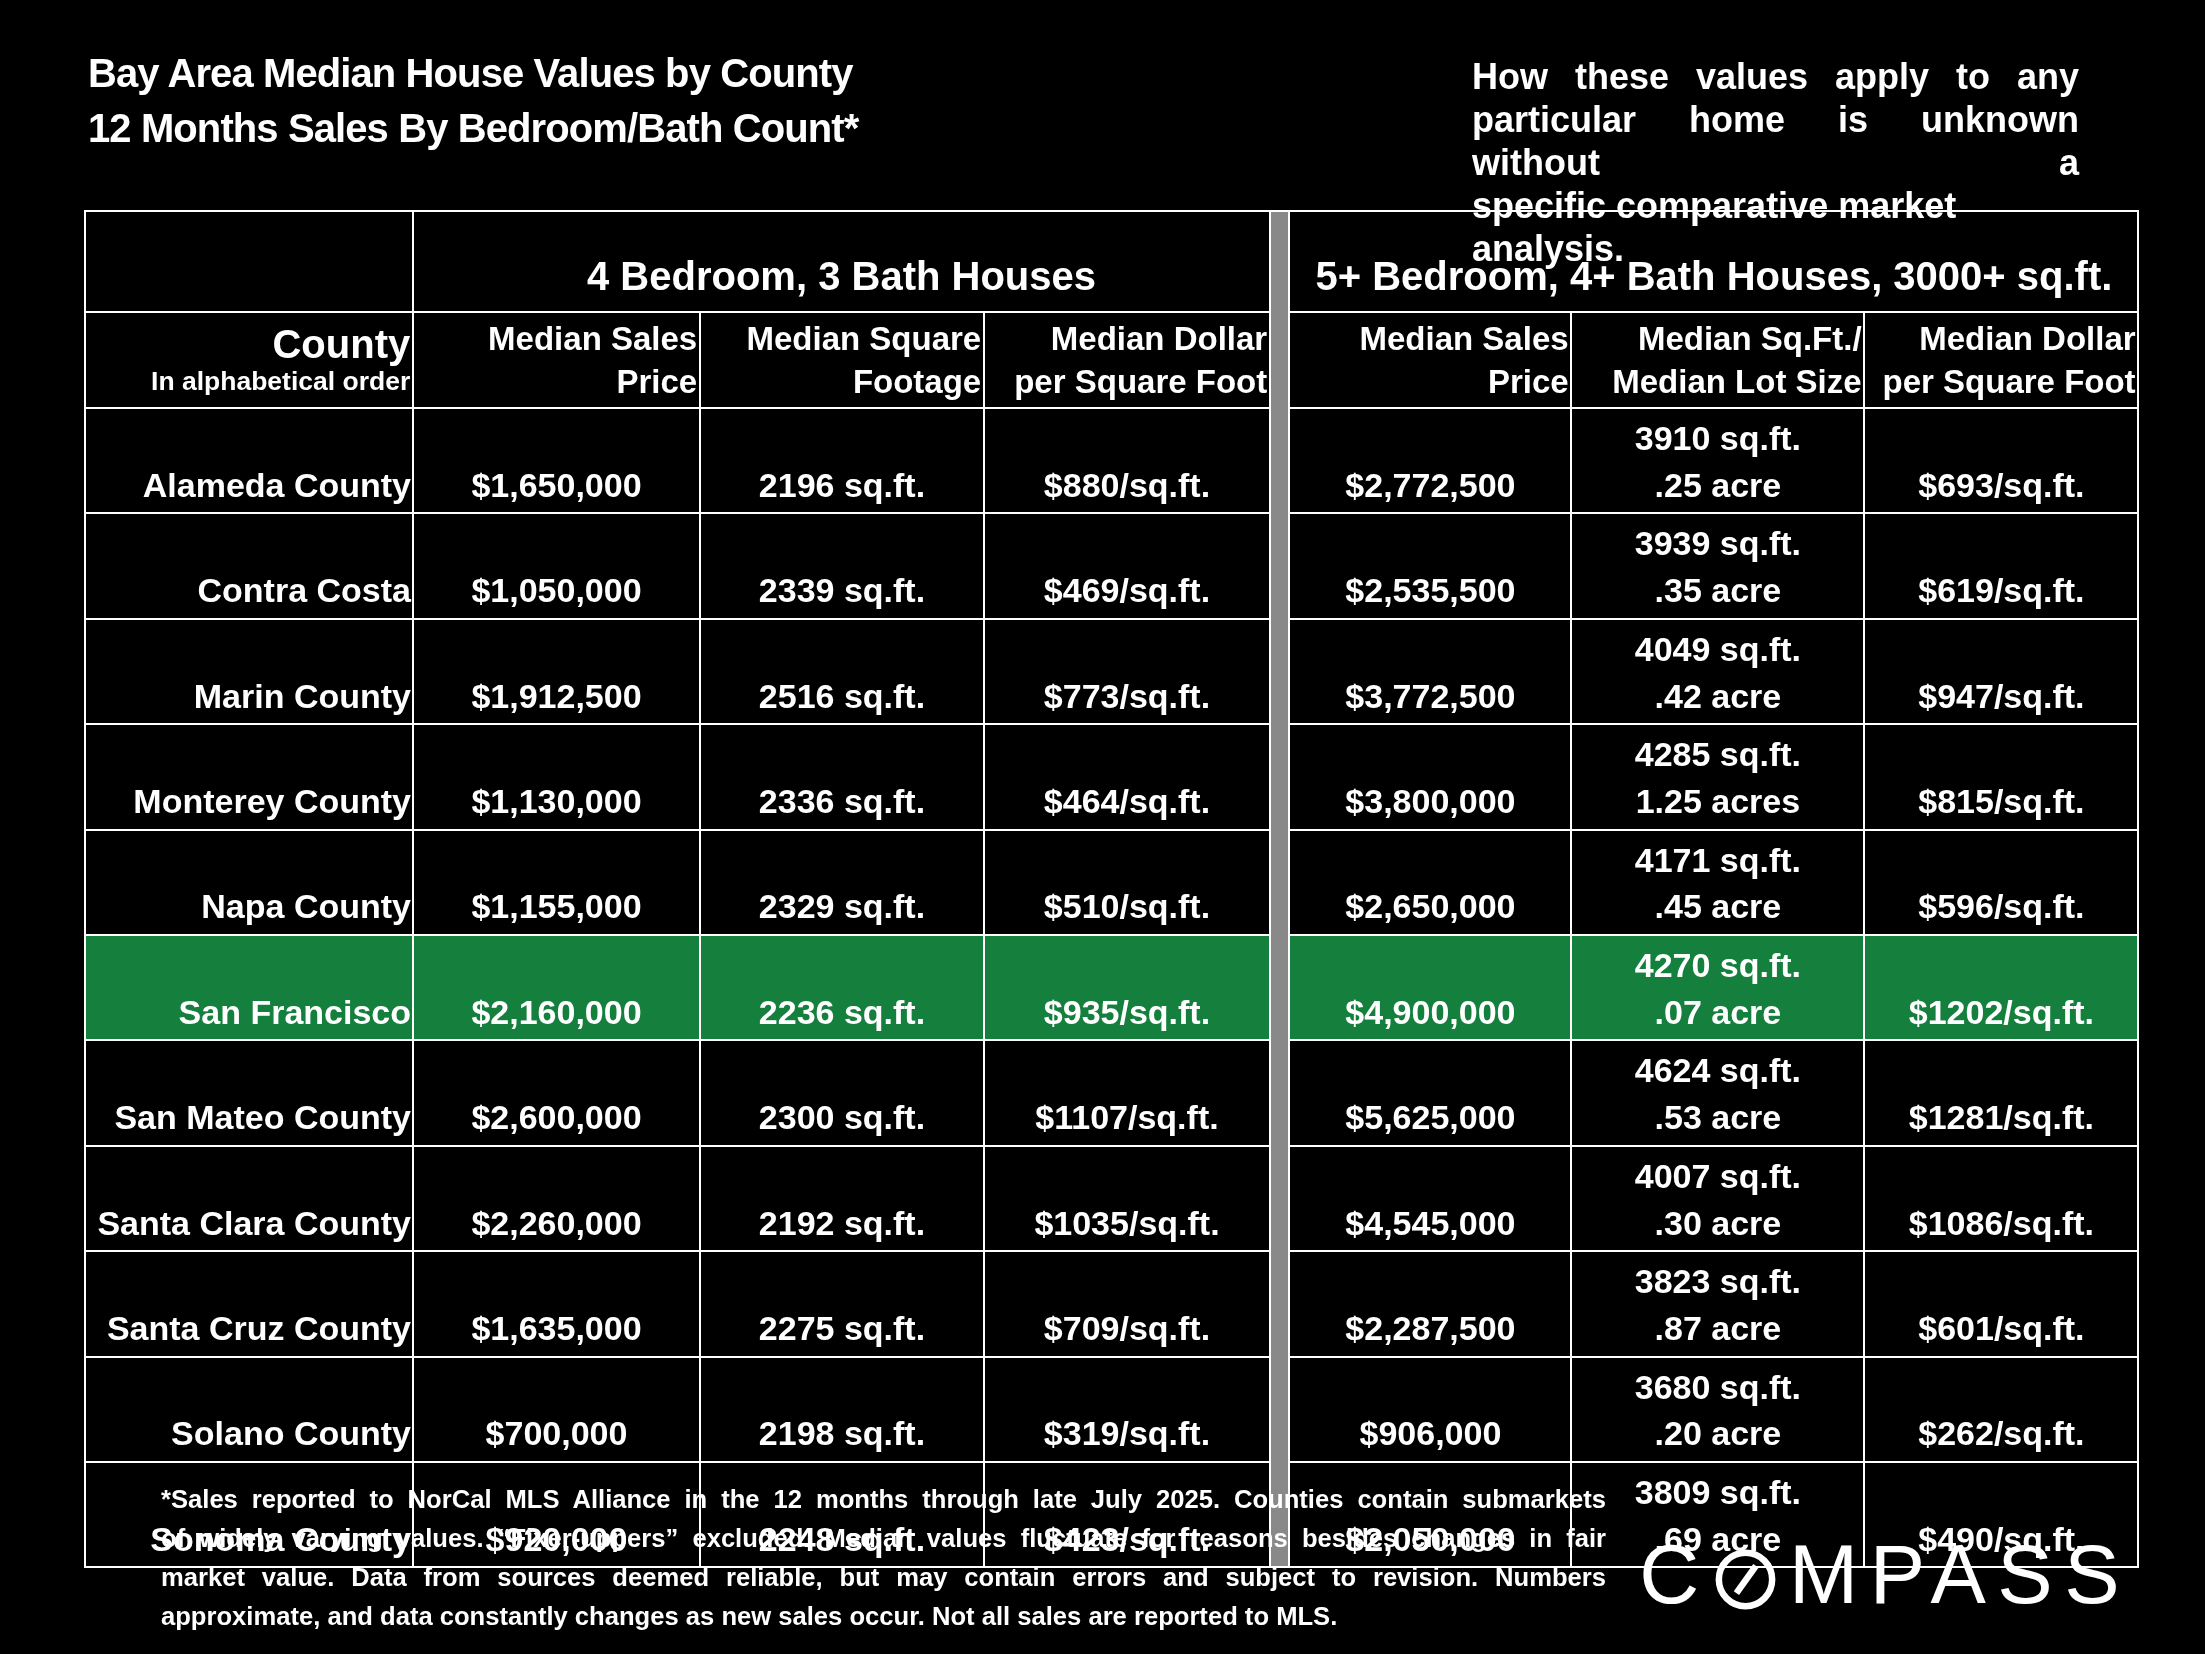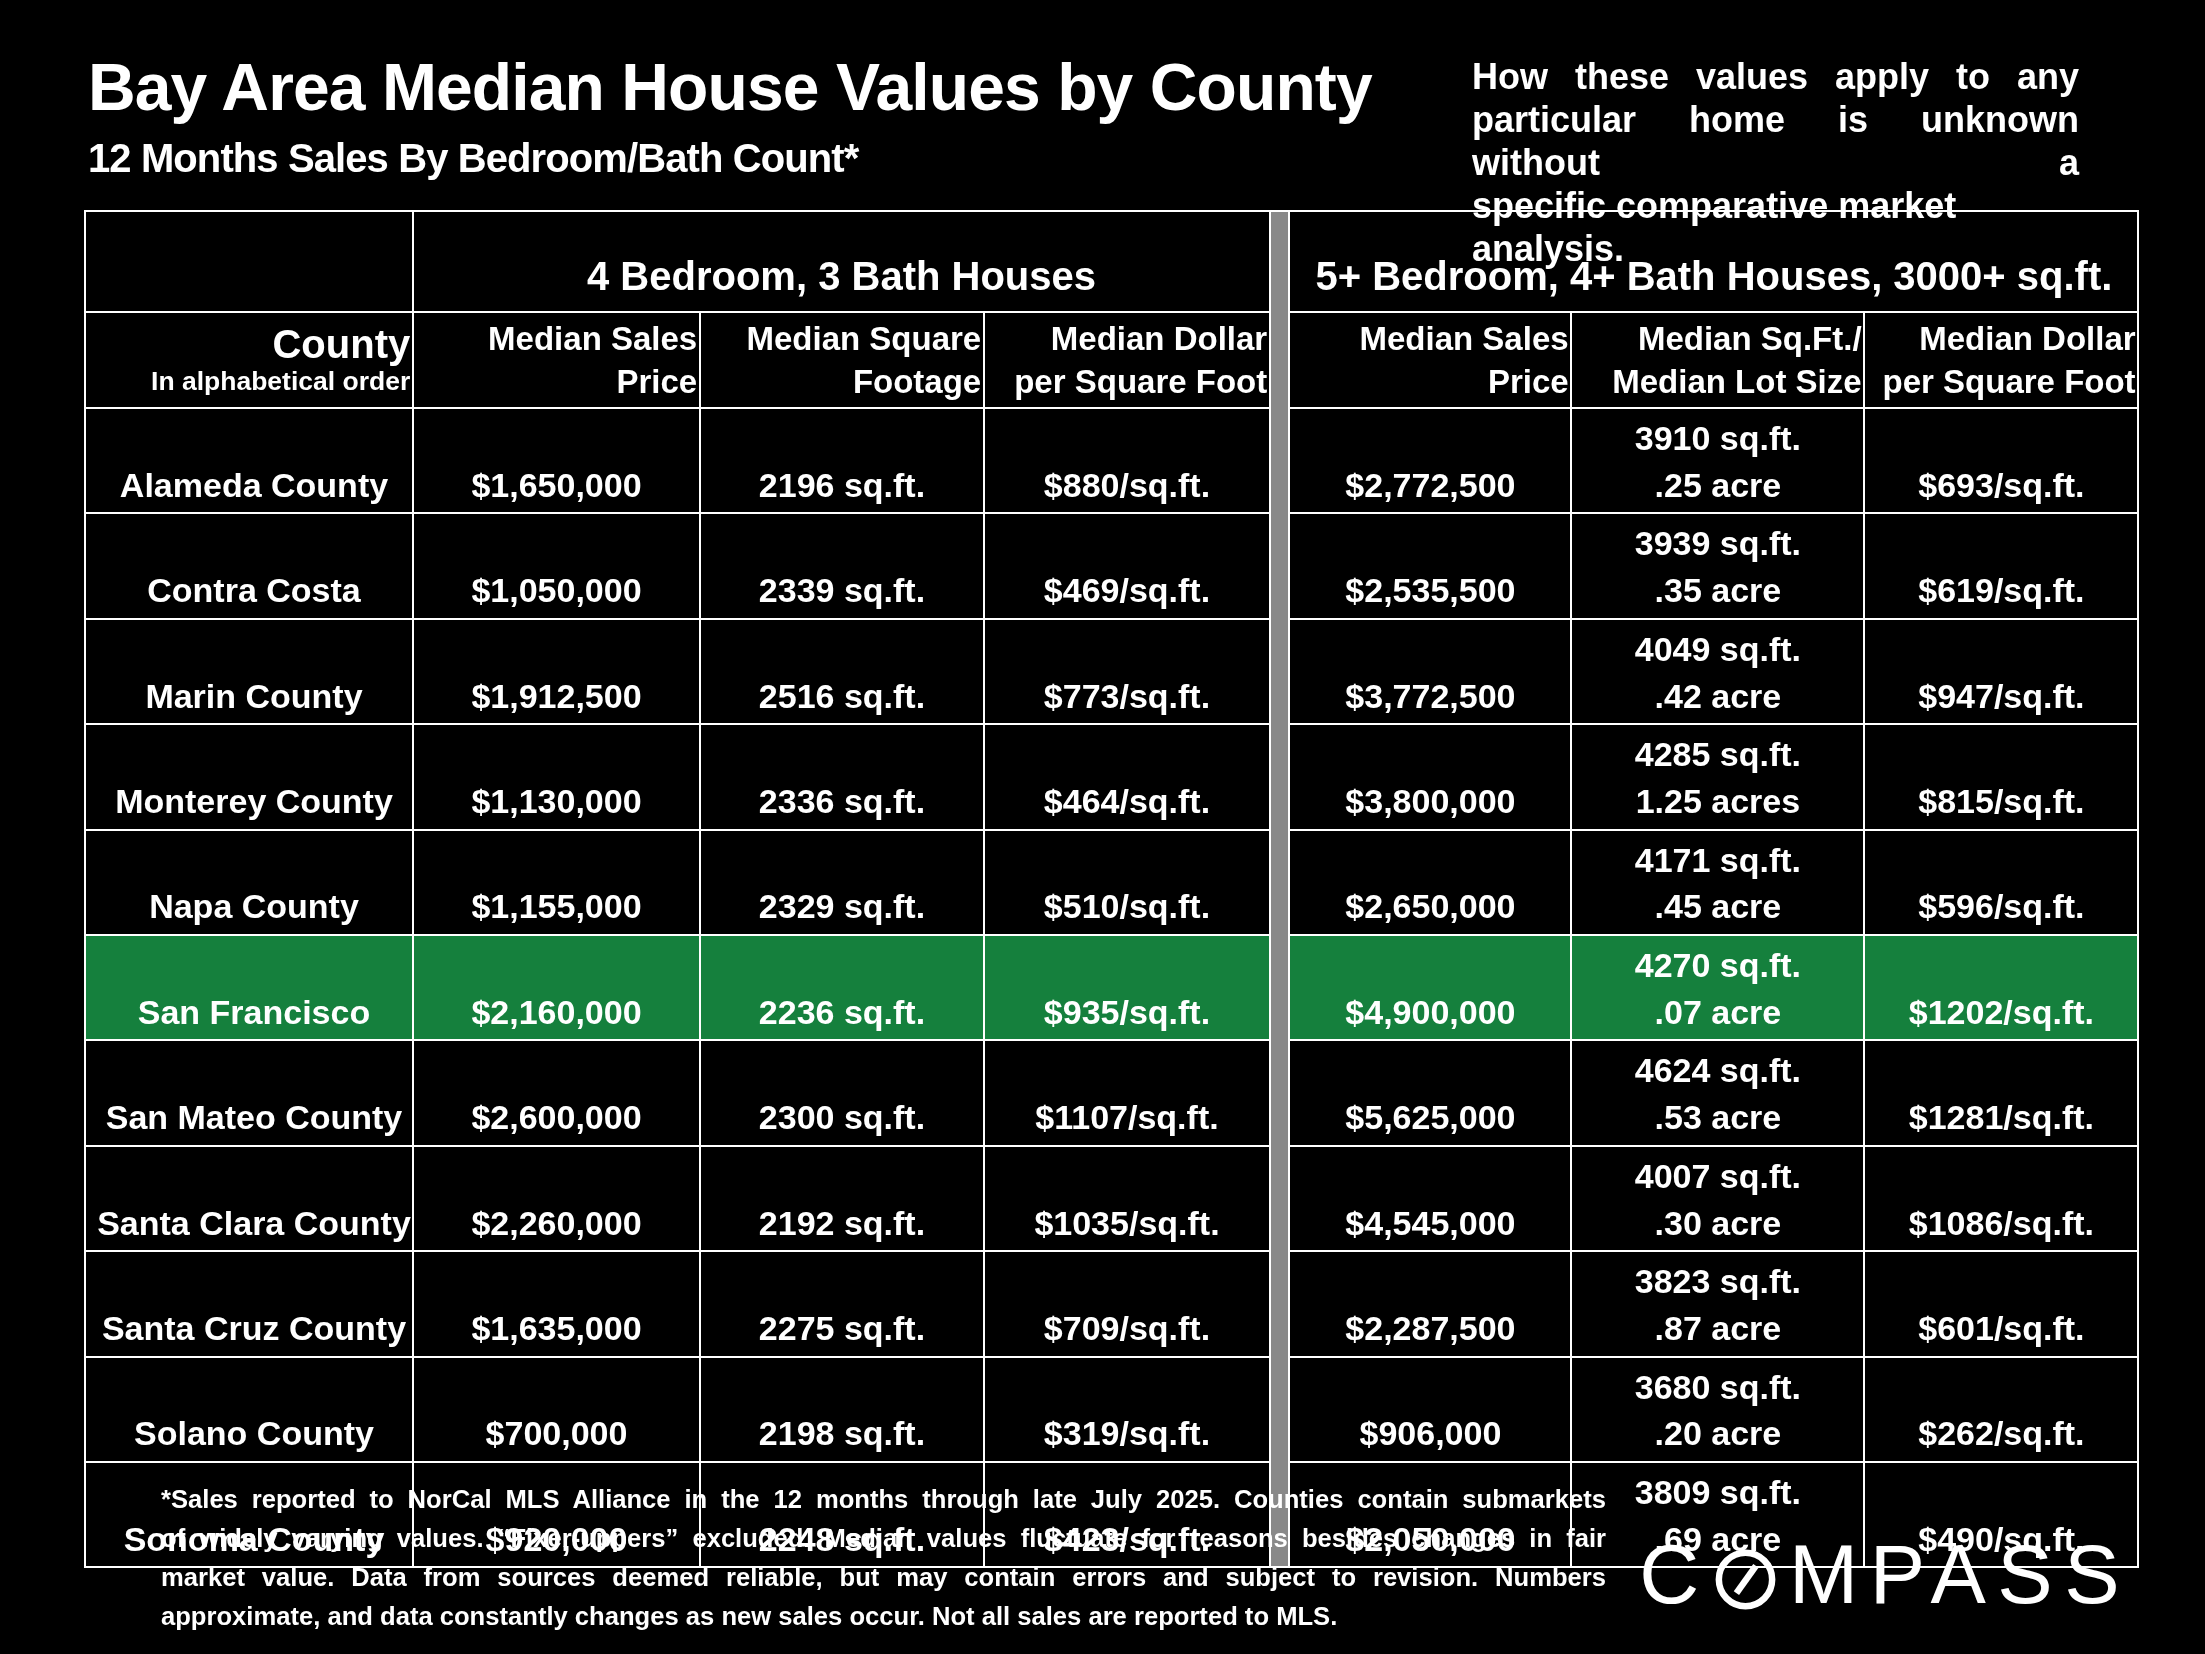--- a/index.html
+++ b/index.html
@@ -14,21 +14,21 @@
     overflow: hidden;
     font-family: "Liberation Sans", sans-serif;
     color: #ffffff;
     font-weight: bold;
   }
 
   
   .header-block { position: absolute; left: 88px; top: 51px; }
   .page-title {
     margin: 0;
-    font-size: 66px;
+    font-size: 40px;
     line-height: 1.12;
     letter-spacing: -0.9px;
   }
   .page-subtitle {
     margin: 10.6px 0 0 0;
     font-size: 40px;
     line-height: 1.1;
     letter-spacing: -0.9px;
   }
 
@@ -79,21 +79,21 @@
   .county-sub  { font-size: 26.5px; line-height: 1.2; }
 
   .divider-cell { background: #898989; }
 
   tr.data-row td {
     vertical-align: bottom;
     padding-bottom: 10.6px;
     font-size: 34px;
     line-height: 1.0;
   }
-  .county-cell { text-align: center; padding-left: 11px; }
+  .county-cell { text-align: right; padding-left: 11px; }
   .num { text-align: center; }
   .lot-cell div { line-height: 1.7; }
   .lot-cell div:last-child { line-height: 1.0; }
   tr.highlight td { background: #15803d; }
 
   
   .footnote {
     position: absolute;
     left: 161px;
     top: 1480px;

